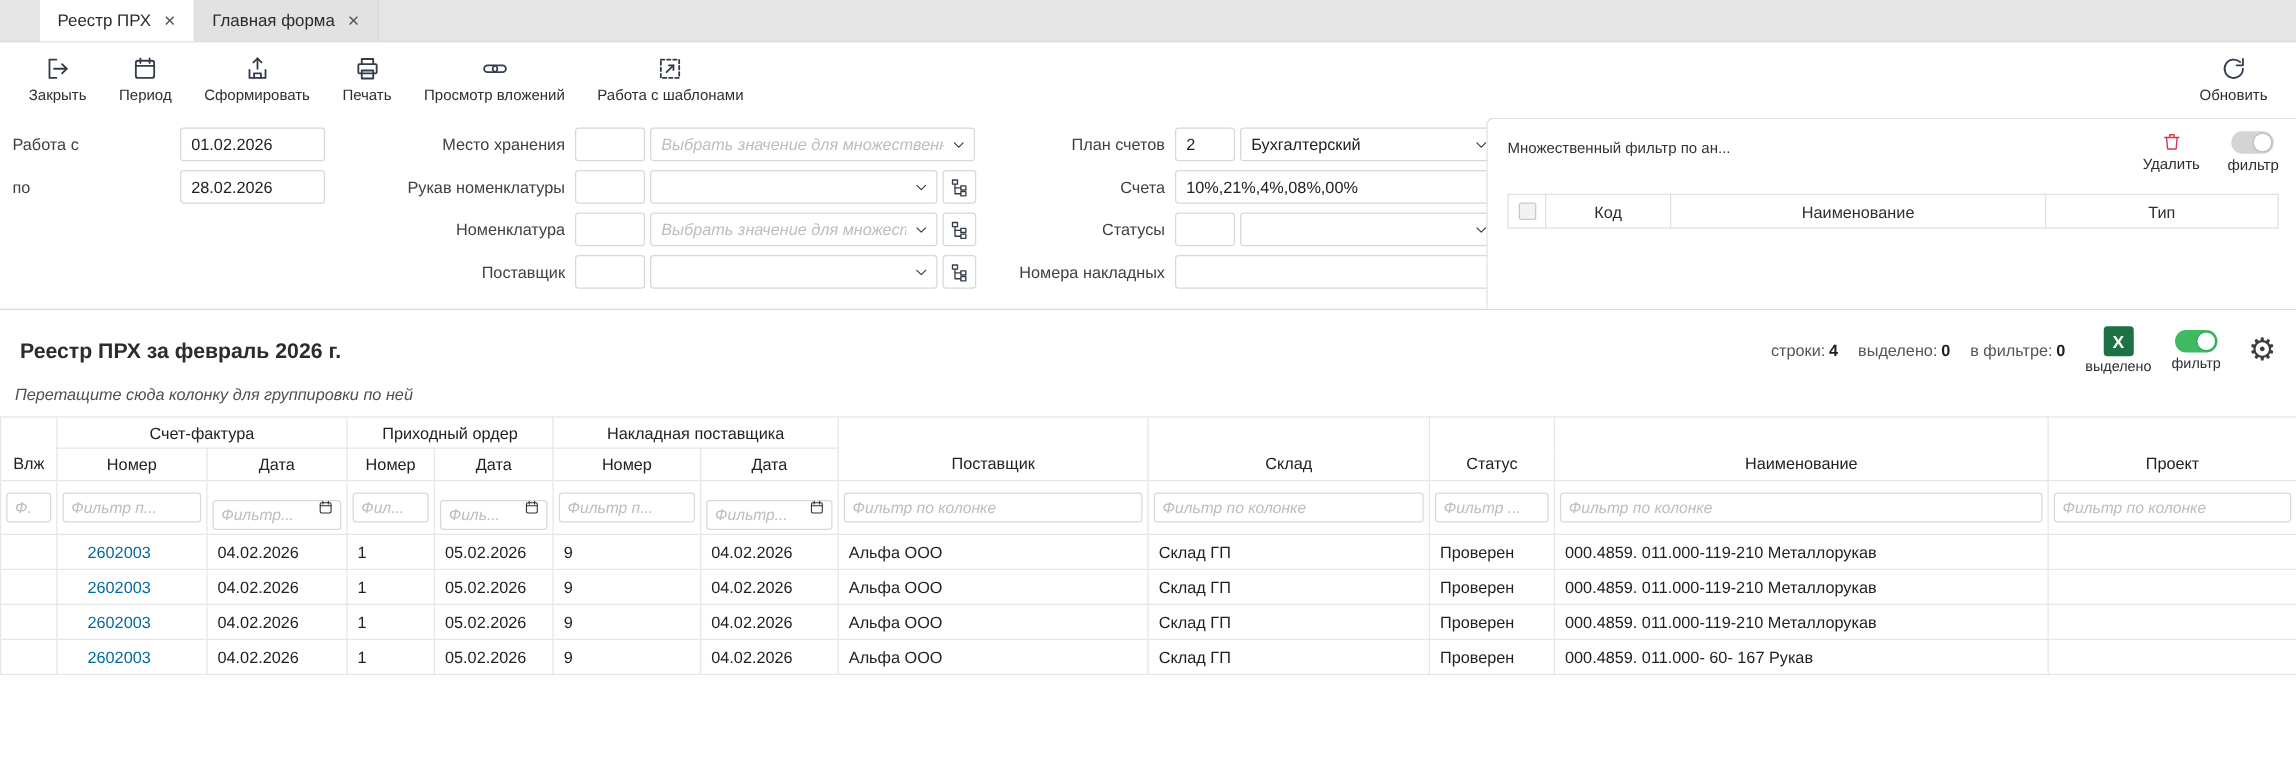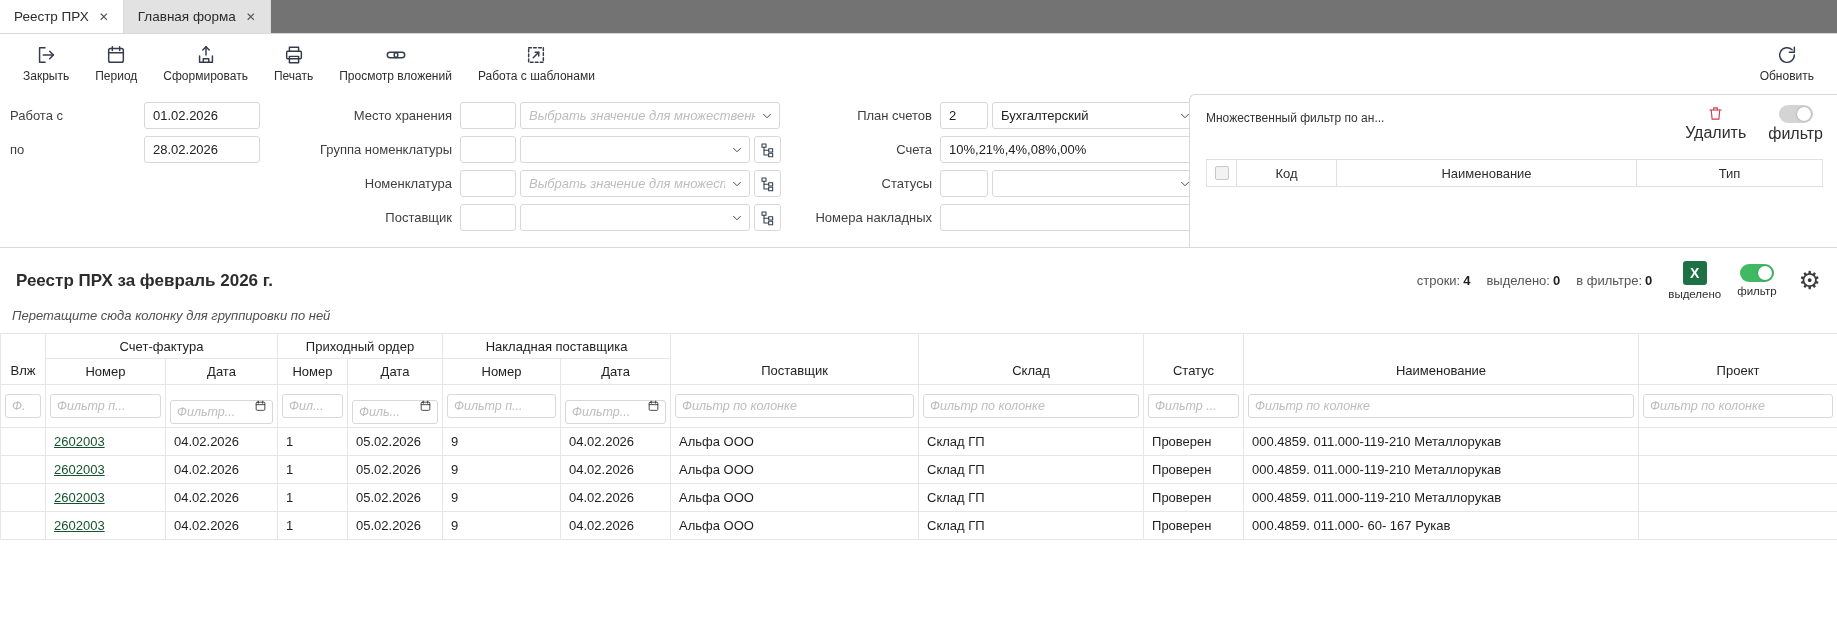--- a/index.html
+++ b/index.html
@@ -4,21 +4,21 @@
 <style>
   * { box-sizing: border-box; margin: 0; padding: 0; }
   body {
     width: 1837px; height: 627px; overflow: hidden;
     font-family: "Liberation Sans", "DejaVu Sans", sans-serif;
     font-size: 13px; color: #333; background: #fff;
   }
   .svgi { stroke: currentColor; fill: none; stroke-width: 1.6; stroke-linecap: round; stroke-linejoin: round; display:block; }
 
   
-  .tabbar { height: 34px; background: #737373; border-bottom: 1px solid #d9d9d9; display: flex; align-items: stretch; }
+  .tabbar { height: 34px; background: #e5e5e5; border-bottom: 1px solid #d9d9d9; display: flex; align-items: stretch; padding-left: 32px; }
   .tab { display: flex; align-items: center; gap: 10px; padding: 0 14px; font-size: 13.5px;
          border-right: 1px solid #d9d9d9; cursor: pointer; background: #e2e2e2; color:#2b2b2b; }
   .tab.active { background: #fff; }
   .tab-close { font-size: 12px; color: #555; line-height: 1; }
 
   
   .toolbar { height: 58px; display: flex; align-items: center; padding: 0 10px; background: #fff; }
   .tbtn { display: flex; flex-direction: column; align-items: center; justify-content: center; gap: 3px;
           padding: 4px 13px; cursor: pointer; color: #343c4c; }
   .tbtn .tlabel { font-size: 12px; color: #2e2e2e; white-space: nowrap; }
@@ -47,21 +47,21 @@
   .chev { position: absolute; right: 5px; top: 50%; transform: translateY(-50%); color: #3c3c3c; }
   .tree-btn { width: 27px; height: 27px; border: 1px solid #d8d8d8; border-radius: 3px; background: #fff;
               display: flex; align-items: center; justify-content: center; color: #343c4c; cursor: pointer; }
 
   
   .multi-panel { position: absolute; right: 0; top: 2px; bottom: 0; width: 648px;
                  border-left: 1px solid #d9d9d9; border-top: 1px solid #d9d9d9; border-radius: 6px 0 0 0;
                  padding: 10px 14px 0 16px; background: #fff; }
   .mp-head { display: flex; align-items: flex-start; }
   .mp-title { font-size: 12px; color: #333; margin-top: 6px; flex: 1; white-space: nowrap; overflow: hidden; }
-  .mini-block { display: flex; flex-direction: column; align-items: center; gap: 2px; font-size: 16px; color: #2e2e2e; margin-left: 22px; cursor: pointer; }
+  .mini-block { display: flex; flex-direction: column; align-items: center; gap: 2px; font-size: 12px; color: #2e2e2e; margin-left: 22px; cursor: pointer; }
   .trash { color: #d23b4e; }
   .toggle { width: 34px; height: 18px; border-radius: 9px; background: #d4d4d4; position: relative; cursor: pointer; }
   .toggle .knob { position: absolute; top: 2px; left: 18px; width: 14px; height: 14px; border-radius: 50%; background: #fff; box-shadow: 0 0 2px rgba(0,0,0,.35); }
   .toggle.on { background: #3fba63; }
   .mp-table { width: 100%; border-collapse: collapse; margin-top: 16px; }
   .mp-table th { border: 1px solid #e0e0e0; height: 27px; font-weight: normal; color: #2e2e2e; background: #fff; }
   .mp-cb { width: 30px; } .mp-code { width: 100px; } .mp-name { width: 300px; }
   .checkbox { width: 14px; height: 14px; border: 1px solid #c9c9c9; border-radius: 2px; background: #f2f2f2; margin: 0 auto; }
 
   
@@ -82,21 +82,21 @@
   table.grid thead th { font-weight: normal; color: #222; text-align: center; background: #fff; }
   .group-row th { height: 25px; }
   .col-row th { height: 26px; }
   th.merged { vertical-align: bottom; padding-bottom: 6px; }
   .filter-row th { padding: 3px 4px; height: 31px; }
   .fwrap { position: relative; }
   .fwrap .tinput { width: 100%; height: 24px; padding: 0 6px; font-size: 12.5px; }
   .fwrap.with-cal .tinput { padding-right: 22px; margin-top: 12px; }
   .cal-ic { position: absolute; right: 6px; top: 50%; transform: translateY(-50%); color: #2e2e2e; }
   tbody td { height: 28px; padding: 0 8px; color: #1f1f1f; }
-  a.doclink { color: #14532d; text-decoration: underline; cursor: pointer; }
+  a.doclink { color: #0369a1; cursor: pointer; margin-left: 16px; }
 </style>
 </head>
 <body>
 
 <div class="tabbar">
   <div class="tab active">
     <span>Реестр ПРХ</span>
     <span class="tab-close">✕</span>
   </div>
   <div class="tab">
@@ -198,21 +198,21 @@
       <div class="select sel-260">
         <span class="sel-text sel-placeholder">Выбрать значение для множественного фильт</span>
         <span class="chev">
             <svg class="svgi" width="14" height="14" viewBox="0 0 24 24" stroke-width="2.4">
               <path d="M6 9l6 6 6-6"></path>
             </svg>
           </span>
       </div>
     </div>
     <div class="frow">
-      <span class="flabel">Группа номенклатуры</span>
+      <span class="flabel">Рукав номенклатуры</span>
       <input class="tinput w56" style="">
       <div class="select sel-230">
         <span class="sel-text"></span>
         <span class="chev">
             <svg class="svgi" width="14" height="14" viewBox="0 0 24 24" stroke-width="2.4">
               <path d="M6 9l6 6 6-6"></path>
             </svg>
           </span>
       </div>
       <div class="tree-btn">

